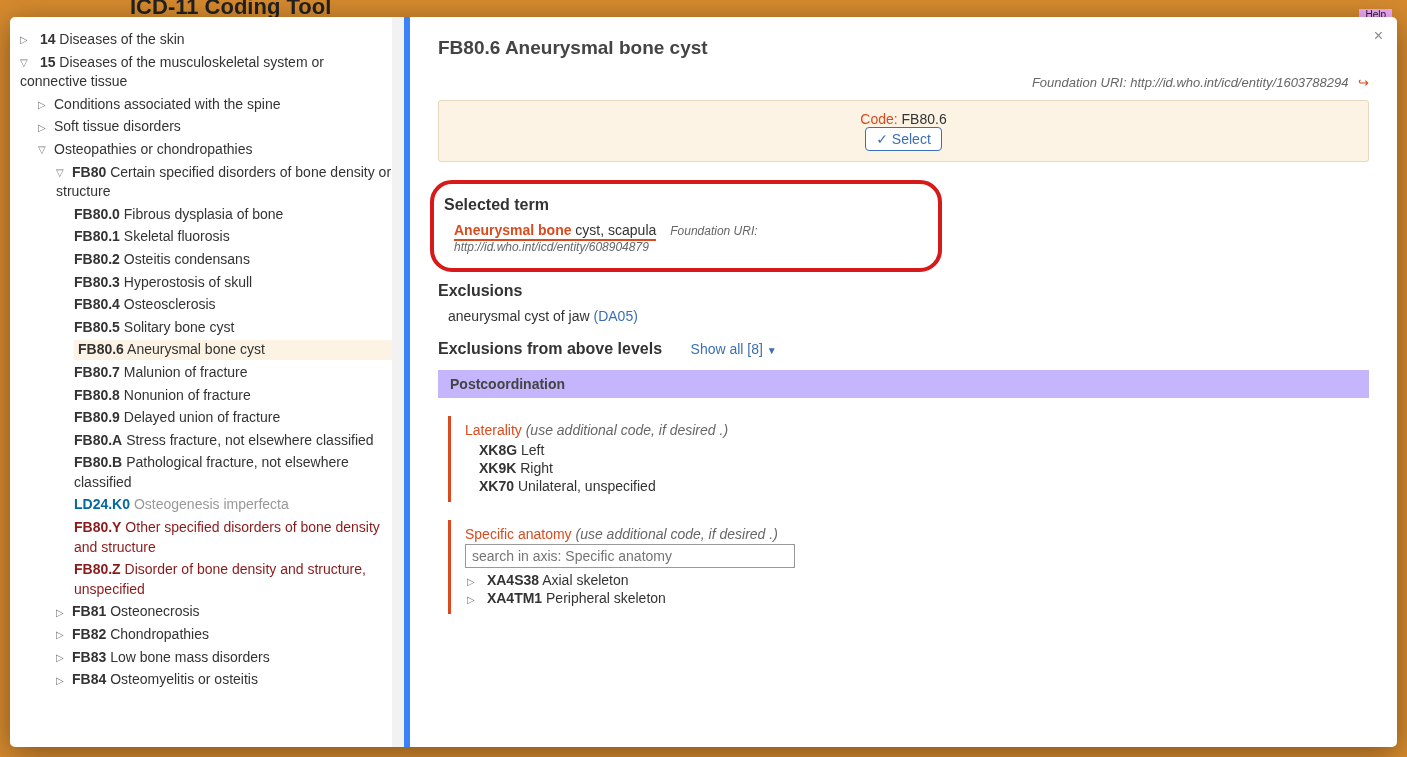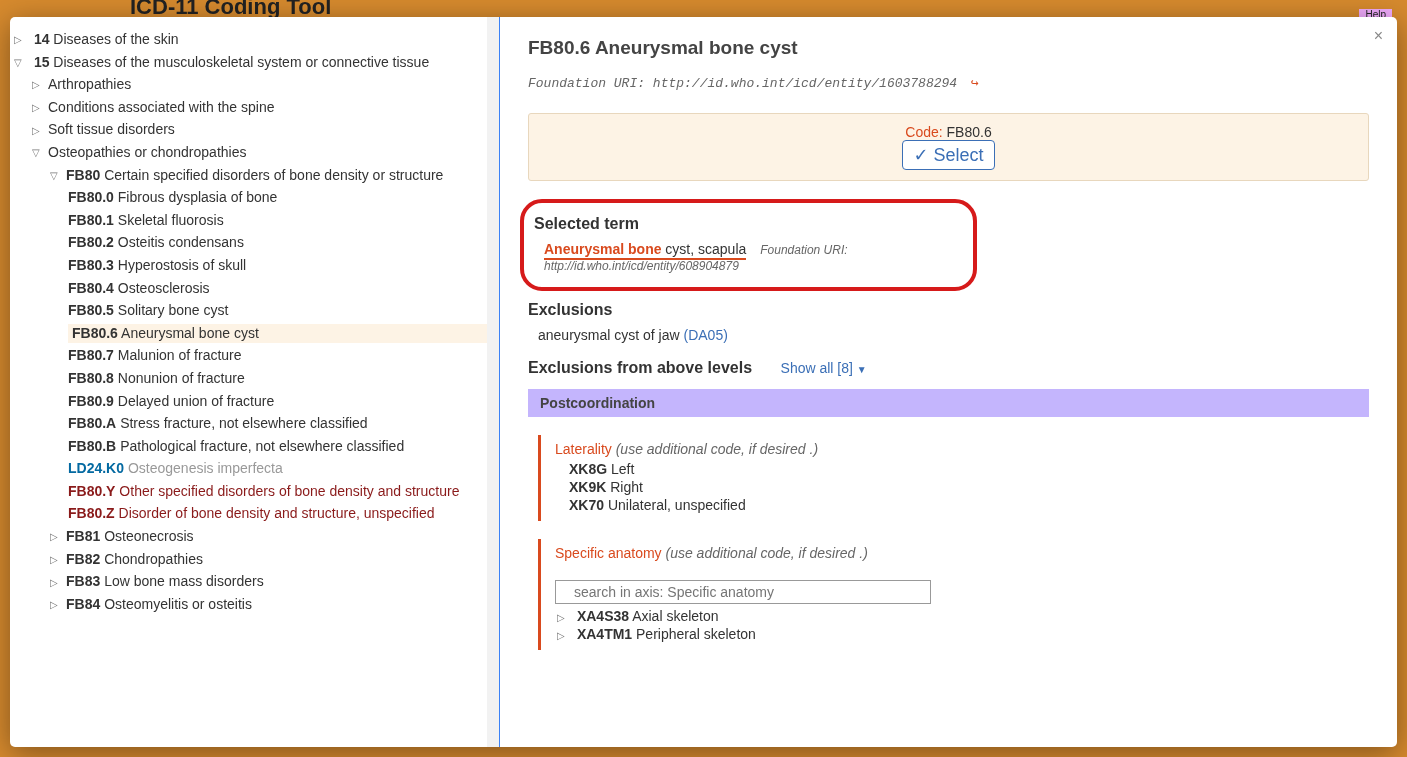--- a/index.html
+++ b/index.html
@@ -47,24 +47,24 @@
 }
 .close-x {
   position: absolute;
   top: 10px;
   right: 14px;
   font-size: 16px;
   color: #888;
   cursor: pointer;
 }
 .left-pane {
-  width: 490px;
-  border-right: 1px solid #3b82f6;
+  width: 400px;
+  border-right: 6px solid #3b82f6;
   overflow-y: auto;
-  padding: 10px 10px 10px 4px;
+  padding: 10px 10px 10px 10px;
   position: relative;
 }
 .left-pane::after {
   content: "";
   position: absolute;
   right: 0; top: 0; bottom: 0;
   width: 12px;
   background: #f2f2f2;
 }
 .tree ul { list-style: none; padding-left: 18px; }
@@ -95,26 +95,25 @@
   padding: 20px 28px 20px 28px;
   overflow-y: auto;
 }
 .entity-title {
   font-size: 19px;
   font-weight: bold;
   color: #444;
   margin-bottom: 16px;
 }
 .uri-row {
-  text-align: left;
+  text-align: right;
   color: #666;
   font-style: italic;
   font-size: 13px;
-  margin-bottom: 22px;
-  font-family: Liberation Mono, monospace;
+  margin-bottom: 10px;
 }
 .uri-link-arrow { color: #d94a1e; margin-left: 6px; font-style: normal; }
 .code-box {
   background: #fdf3e5;
   border: 1px solid #e8d7bd;
   border-radius: 3px;
   padding: 10px 12px;
   display: flex;
   justify-content: space-between;
   align-items: center;
@@ -122,37 +121,37 @@
   flex-direction: column;
 }
 .code-label { color: #d94a1e; }
 .code-value { color: #333; }
 .select-btn {
   background: #fff;
   border: 1px solid #3b6fb6;
   color: #3b6fb6;
   border-radius: 4px;
   padding: 3px 10px;
-  font-size: 18px;
+  font-size: 14px;
   cursor: pointer;
 }
 .section-h {
   font-size: 16px;
   font-weight: bold;
   color: #333;
   margin-top: 10px;
   margin-bottom: 8px;
 }
 .selected-term-box {
   border: 4px solid #d61a1a;
   border-radius: 22px;
   padding: 12px 16px 14px 6px;
   margin-bottom: 10px;
   margin-left: -8px;
-  width: 457px;
+  width: 512px;
 }
 .selected-term-box .section-h { margin-top: 0; margin-left: 4px; }
 .term-line {
   margin-left: 14px;
   margin-top: 4px;
 }
 .term-main {
   color: #d94a1e;
   font-weight: bold;
   border-bottom: 2px solid #d94a1e;
@@ -187,25 +186,25 @@
   margin-top: 18px;
   padding: 6px 0 6px 14px;
   margin-left: 10px;
 }
 .axis-title { color: #d94a1e; font-weight: normal; }
 .axis-hint { color: #666; font-style: italic; }
 .axis-list { list-style: none; margin-top: 4px; }
 .axis-list li { margin: 2px 0 2px 14px; }
 .axis-list .code { font-weight: bold; }
 .axis-search {
-  width: 376px;
+  width: 330px;
   border: 1px solid #999;
-  padding: 3px 18px;
+  padding: 3px 6px;
   font-size: 14px;
-  margin-top: 19px;
+  margin-top: 2px;
 }
 .axis-tree li { margin-left: 2px; }
 .axis-tree .tog { color: #777; }
 </style>
 </head>
 <body>
 
 <div class="header-strip">
   <div class="header-title">ICD-11 Coding Tool</div>
   <div class="header-help">Help</div>
@@ -220,21 +219,20 @@
         <li>
           <span class="tog">▷</span>
           <span class="chapter-num">14</span>
           <span>Diseases of the skin</span>
         </li>
         <li>
           <span class="tog">▽</span>
           <span class="chapter-num">15</span>
           <span>Diseases of the musculoskeletal system or connective tissue</span>
           <ul>
-            <li><span class="tog">▷</span><span>Arthropathies</span></li>
             <li><span class="tog">▷</span><span>Conditions associated with the spine</span></li>
             <li><span class="tog">▷</span><span>Soft tissue disorders</span></li>
             <li><span class="tog">▽</span><span>Osteopathies or chondropathies</span>
               <ul>
                 <li><span class="tog">▽</span><span class="code">FB80</span> <span>Certain specified disorders of bone density or structure</span>
                   <ul id="fb80-children">
                       <li><span class="code">FB80.0</span> <span>Fibrous dysplasia of bone</span></li>
                       <li><span class="code">FB80.1</span> <span>Skeletal fluorosis</span></li>
                       <li><span class="code">FB80.2</span> <span>Osteitis condensans</span></li>
                       <li><span class="code">FB80.3</span> <span>Hyperostosis of skull</span></li>

